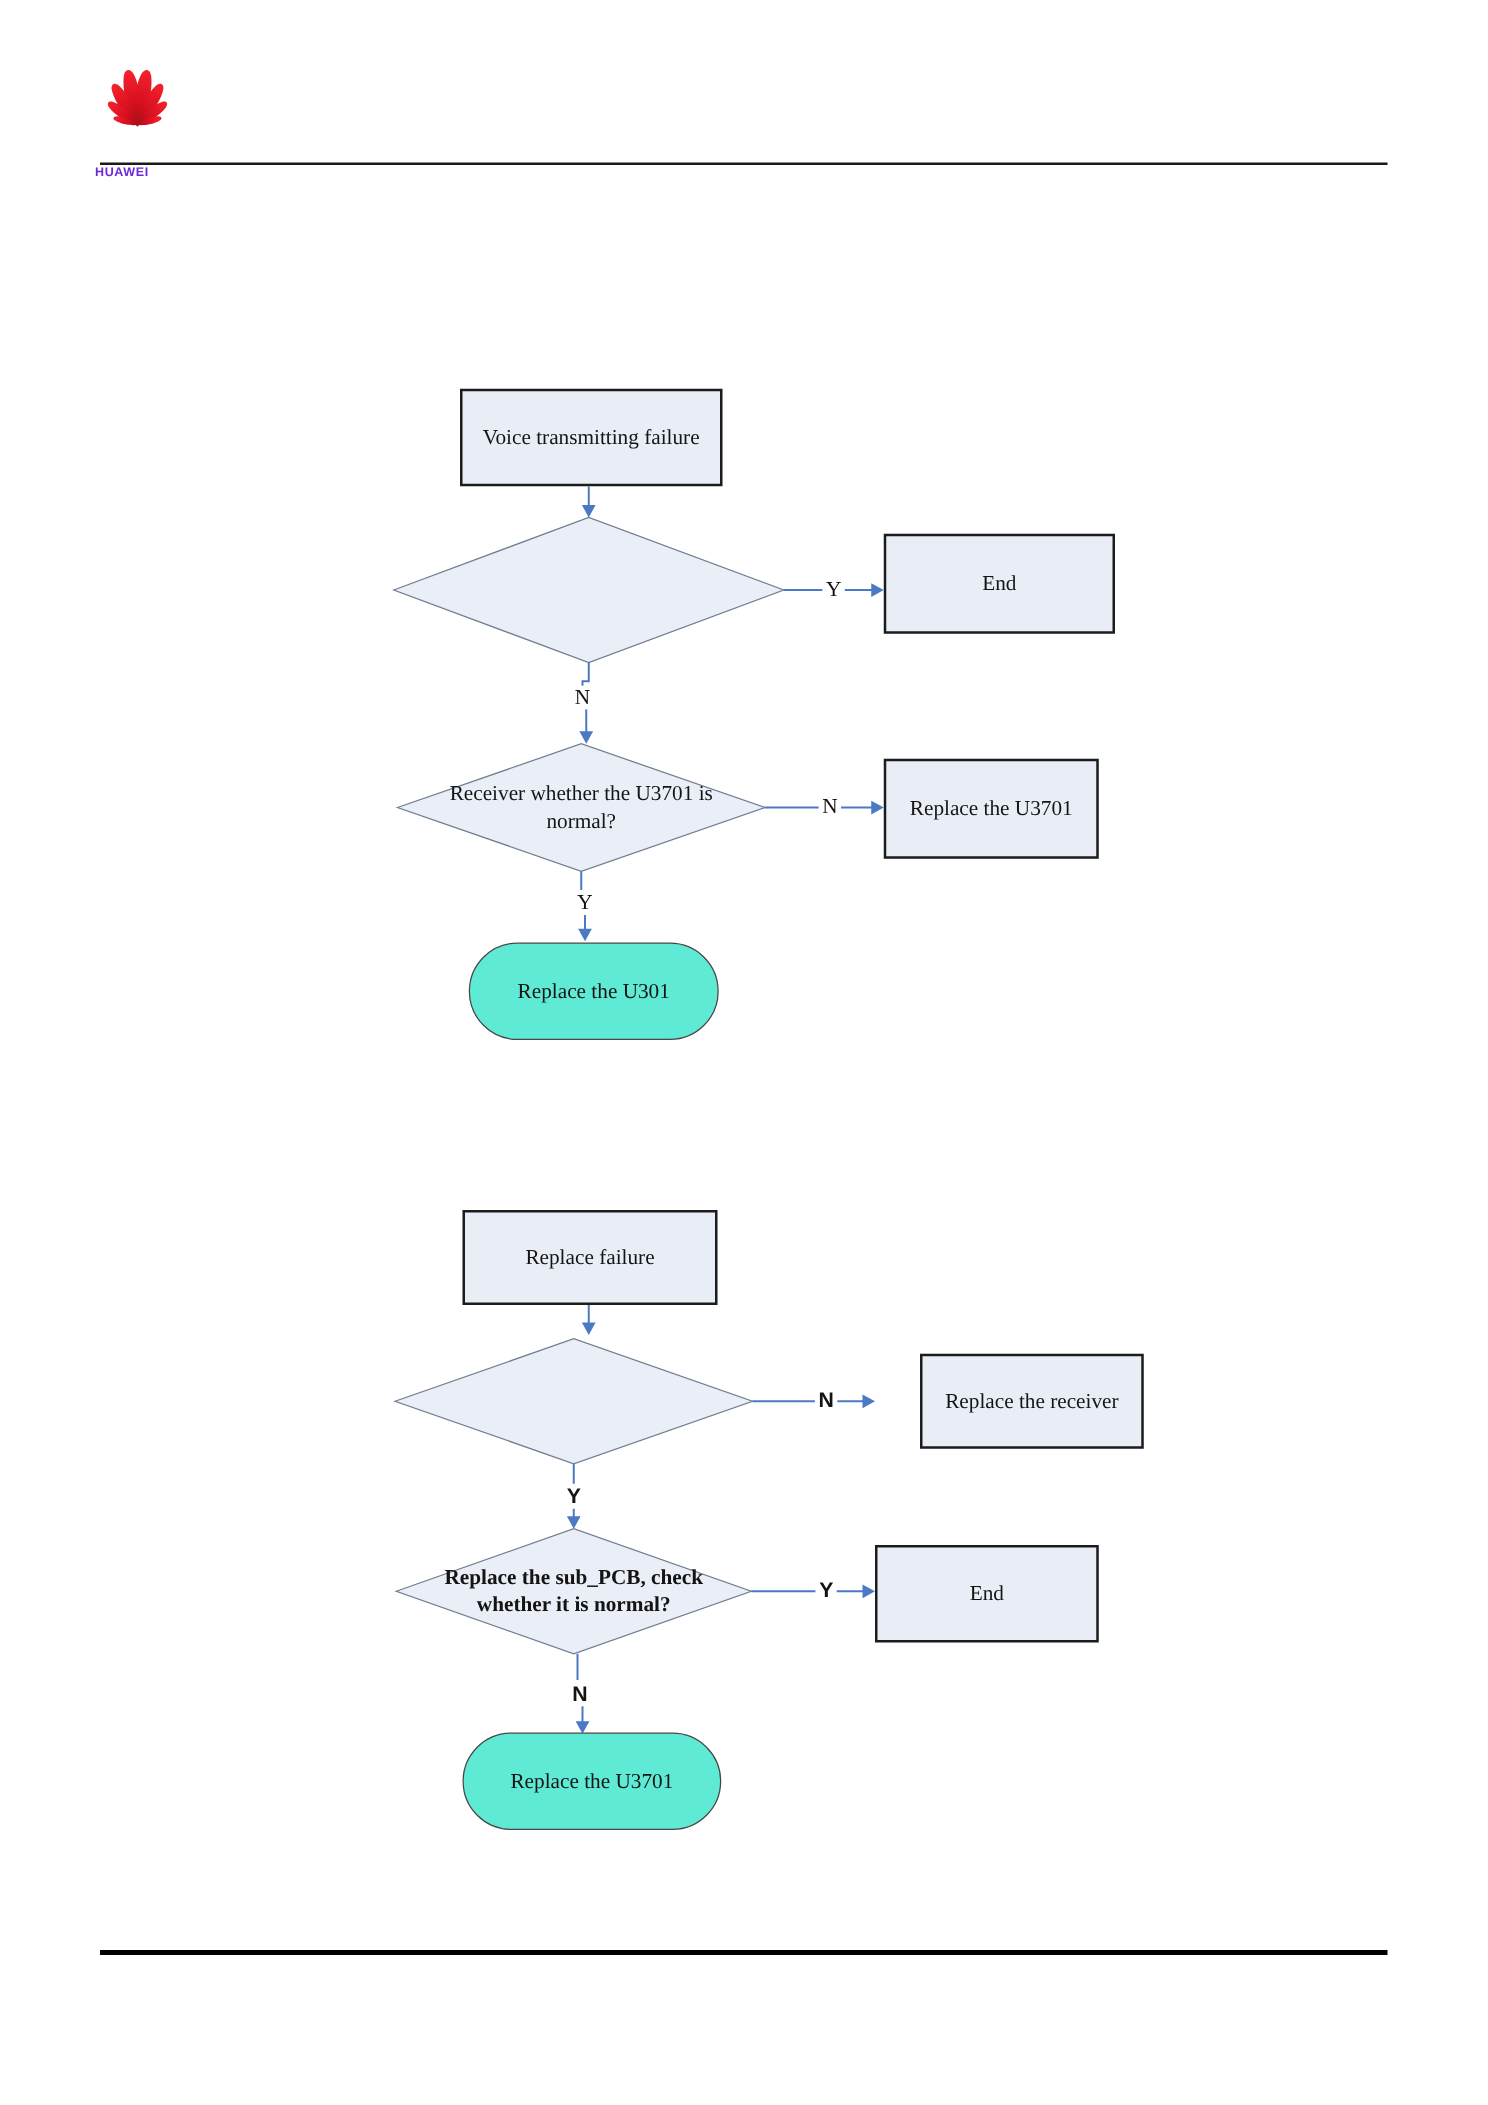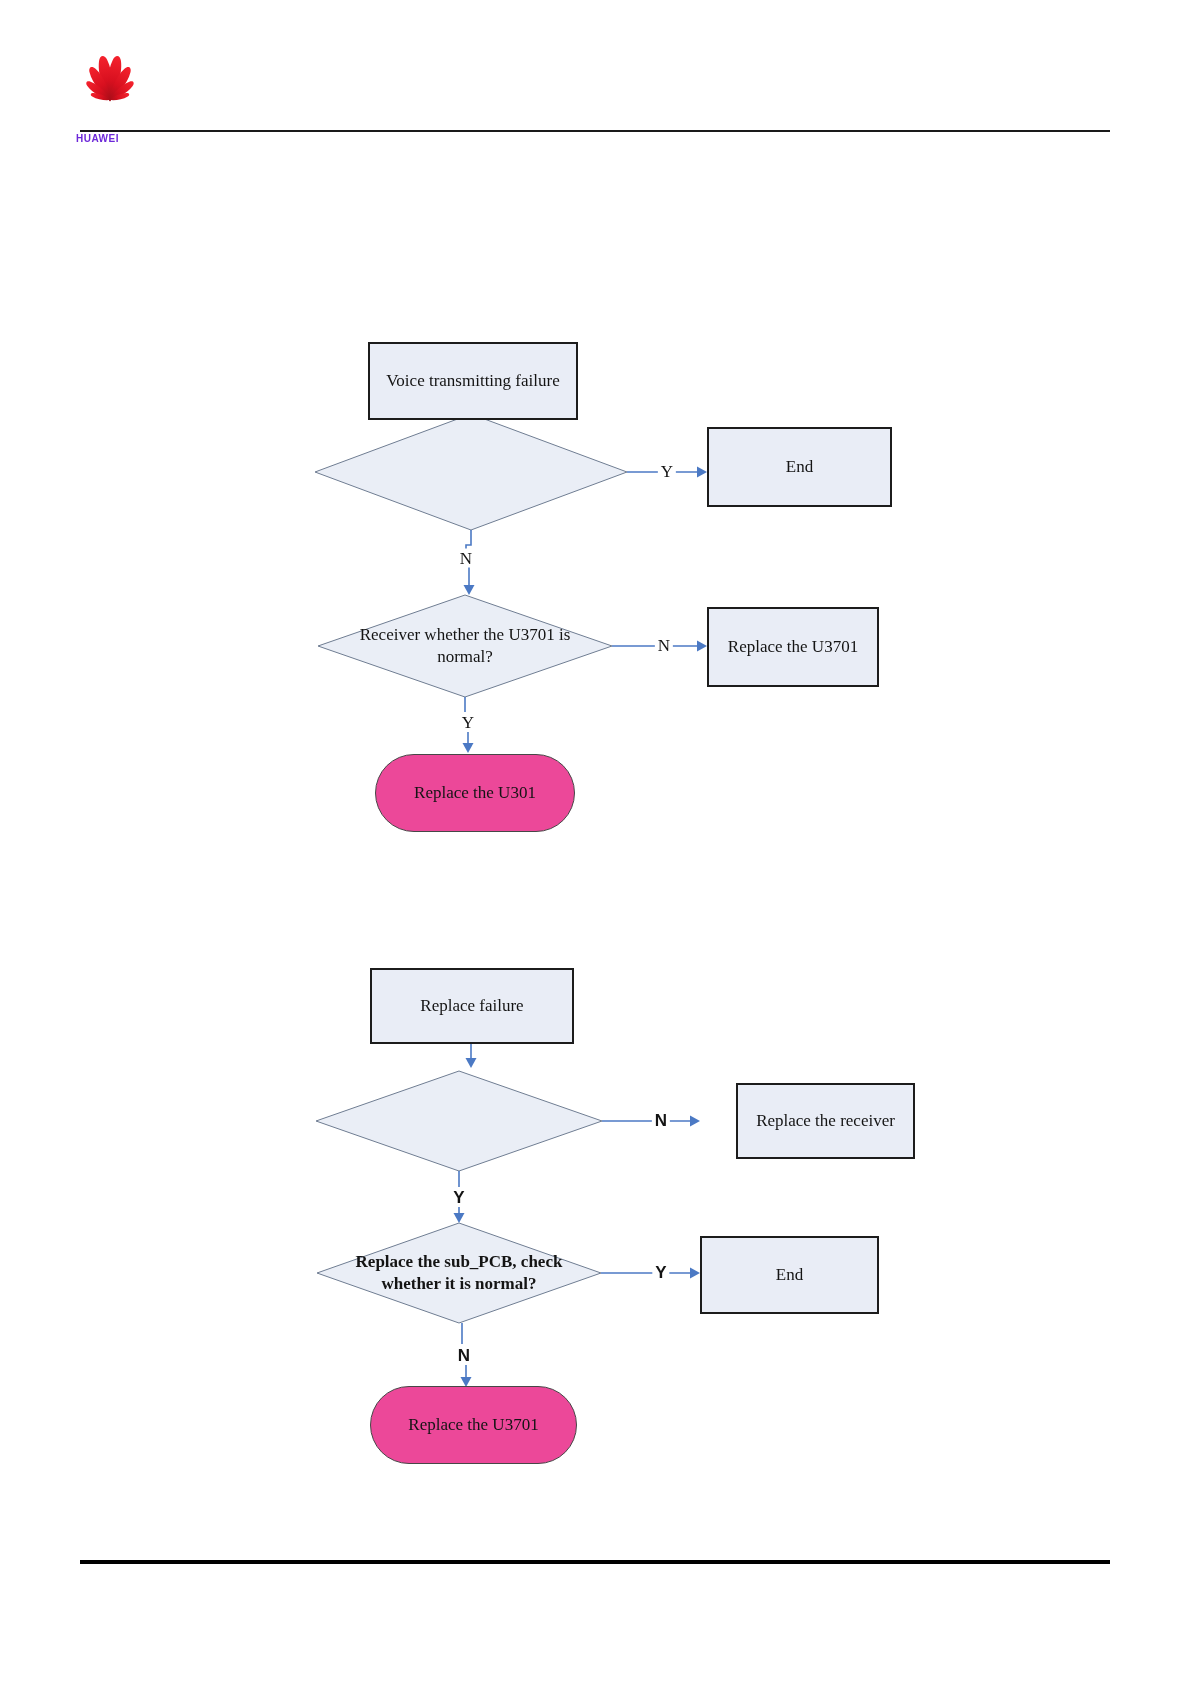--- a/index.html
+++ b/index.html
@@ -21,21 +21,21 @@
   .edge{stroke:#4b79c4;stroke-width:1.6;fill:none;}
   .head{fill:#4b79c4;stroke:none;}
   .diamond{fill:#eaeef6;stroke:#6f7d92;stroke-width:1;}
   
   .rect-node{
     position:absolute;background:#e9edf6;border:2px solid #1c1c1c;
     display:flex;align-items:center;justify-content:center;text-align:center;
     font-size:17px;line-height:22px;box-sizing:border-box;padding:2px 8px;
   }
   .capsule-node{
-    position:absolute;background:#ec4899;border:1.4px solid #474747;border-radius:39px;
+    position:absolute;background:#5eead4;border:1.4px solid #474747;border-radius:39px;
     display:flex;align-items:center;justify-content:center;text-align:center;
     font-size:17px;box-sizing:border-box;
   }
   .diamond-text{
     position:absolute;display:flex;align-items:center;justify-content:center;
     text-align:center;font-size:17px;line-height:22px;pointer-events:none;
   }
   
   .lbl{
     position:absolute;transform:translate(-50%,-50%);background:#ffffff;
@@ -97,21 +97,21 @@
     <line class="edge" x1="459" y1="1207" x2="459" y2="1214"></line>
     <polygon class="head" points="453.5,1213 464.5,1213 459,1223"></polygon>
     <polygon class="diamond" points="317,1273 459,1223 601,1273 459,1323"></polygon>
     <line class="edge" x1="601" y1="1273" x2="691" y2="1273"></line>
     <polygon class="head" points="690,1267.5 690,1278.5 700,1273"></polygon>
     <line class="edge" x1="462" y1="1323" x2="462" y2="1344"></line>
     <line class="edge" x1="466" y1="1365" x2="466" y2="1378"></line>
     <polygon class="head" points="460.5,1377 471.5,1377 466,1387"></polygon>
   </svg>
 
-  <div class="rect-node" style="left:368px;top:311px;width:210px;height:78px;margin-top:31px;">Voice transmitting failure</div>
+  <div class="rect-node" style="left:368px;top:311px;width:210px;height:78px;">Voice transmitting failure</div>
 
 
   <span class="lbl serif" style="left:667px;top:471px;">Y</span>
 
   <div class="rect-node" style="left:707px;top:427px;width:185px;height:80px;">End</div>
 
   <span class="lbl serif" style="left:466px;top:558px;">N</span>
 
   <div class="diamond-text" style="left:345px;top:616px;width:240px;height:60px;">Receiver whether the U3701 is normal?</div>
 

